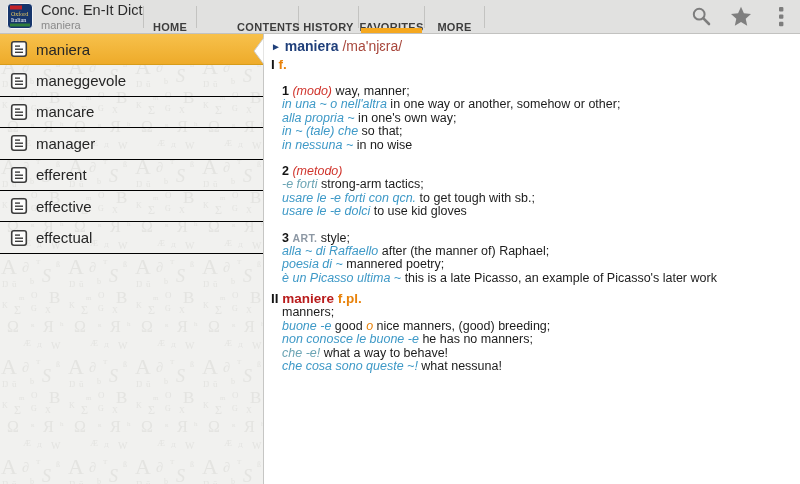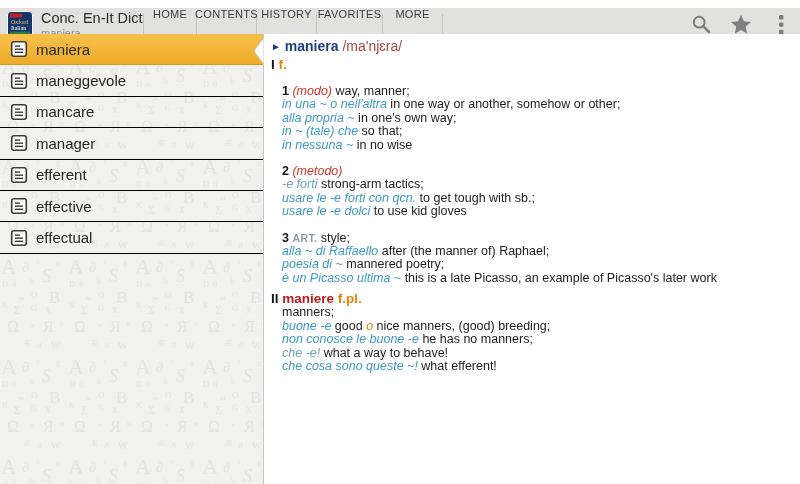--- a/index.html
+++ b/index.html
@@ -1,28 +1,28 @@
 <!DOCTYPE html>
 <html><head>
 <meta charset="utf-8">
 <style>
   html,body{margin:0;padding:0;background:#fff;}
   #screen{position:relative;width:800px;height:484px;overflow:hidden;
           font-family:"Liberation Sans","DejaVu Sans",sans-serif;background:#fff;}
 
   
-  #topbar{position:absolute;left:0;top:8px;width:800px;height:33px;
+  #topbar{position:absolute;left:0;top:0;width:800px;height:33px;
           background:#e1e1e0;border-bottom:1px solid #c2c2c0;}
   #appicon{position:absolute;left:7px;top:3px;width:26px;height:26px;}
   #titles{position:absolute;left:41px;top:2px;}
   #app-title{font-size:14.5px;color:#2b2b2b;line-height:17px;white-space:nowrap;}
   #app-subtitle{font-size:11px;color:#8a8a8a;line-height:12px;}
   #tabbar{position:absolute;left:143px;top:0;height:33px;display:flex;align-items:stretch;}
-  .tab{position:relative;height:33px;display:flex;align-items:flex-start;justify-content:center;
-       font-size:11px;font-weight:normal;color:#3d3d3d;letter-spacing:.3px;cursor:default;}
+  .tab{position:relative;height:33px;display:flex;align-items:flex-end;justify-content:center;
+       font-size:11px;font-weight:bold;color:#3d3d3d;letter-spacing:.3px;cursor:default;}
   .tab-divider{width:1px;height:22px;background:#c3c3c1;align-self:center;}
   .tab-underline{position:absolute;left:2px;right:2px;bottom:0;height:5px;background:#f5a81f;}
   #actions{position:absolute;right:8px;top:0;height:33px;display:flex;align-items:center;gap:18px;}
   .action-icon{width:22px;height:22px;display:flex;align-items:center;justify-content:center;}
 
   
   #sidebar{position:absolute;left:0;top:34px;width:263px;height:450px;background:#f1f1ef;overflow:hidden;}
   #watermark{position:absolute;left:0;top:0;width:263px;height:450px;}
   #word-list{position:absolute;left:0;top:0;width:263px;}
   .row{position:relative;height:30.4px;display:flex;align-items:center;
@@ -74,21 +74,21 @@
     <div id="titles">
       <div id="app-title">Conc. En-It Dict</div>
       <div id="app-subtitle">maniera</div>
     </div>
     <div id="tabbar">
         <div class="tab-divider"></div>
         <div class="tab" style="width: 52px;">
           <span class="tab-label">HOME</span>
         </div>
         <div class="tab-divider"></div>
-        <div class="tab" style="width: 59px;">
+        <div class="tab" style="width: 59px; margin-left: 42px;">
           <span class="tab-label">CONTENTS</span>
         </div>
         <div class="tab-divider"></div>
         <div class="tab" style="width: 59px;">
           <span class="tab-label">HISTORY</span>
         </div>
         <div class="tab-divider"></div>
         <div class="tab" style="width: 65px;">
           <span class="tab-label">FAVORITES</span>
           <div class="tab-underline"></div>
@@ -257,18 +257,18 @@
           <div class="line ex"><span class="run-ex">usare le -e dolci</span><span class="run-tr"> to use kid gloves</span></div>
           <div class="line sense"><span class="run-num">3 </span><span class="run-dom">ART.</span><span class="run-tr"> style;</span></div>
           <div class="line ex"><span class="run-ex">alla ~ di Raffaello</span><span class="run-tr"> after (the manner of) Raphael;</span></div>
           <div class="line ex"><span class="run-ex">poesia di ~</span><span class="run-tr"> mannered poetry;</span></div>
           <div class="line ex"><span class="run-ex">è un Picasso ultima ~</span><span class="run-tr"> this is a late Picasso, an example of Picasso's later work</span></div>
           <div class="line sec2"><span class="run-roman">II </span><span class="run-hw2">maniere</span><span class="run-pos"> f.pl.</span></div>
           <div class="line ex"><span class="run-tr">manners;</span></div>
           <div class="line ex"><span class="run-ex">buone -e</span><span class="run-tr"> good </span><span class="run-conj">o</span><span class="run-tr"> nice manners, (good) breeding;</span></div>
           <div class="line ex"><span class="run-ex">non conosce le buone -e</span><span class="run-tr"> he has no manners;</span></div>
           <div class="line ex"><span class="run-exm">che -e!</span><span class="run-tr"> what a way to behave!</span></div>
-          <div class="line ex"><span class="run-ex">che cosa sono queste ~!</span><span class="run-tr"> what efferent!</span></div>
+          <div class="line ex"><span class="run-ex">che cosa sono queste ~!</span><span class="run-tr"> what nessuna!</span></div>
         </div>
     </div>
   </div>
 
 </div>
 
 </body></html>

